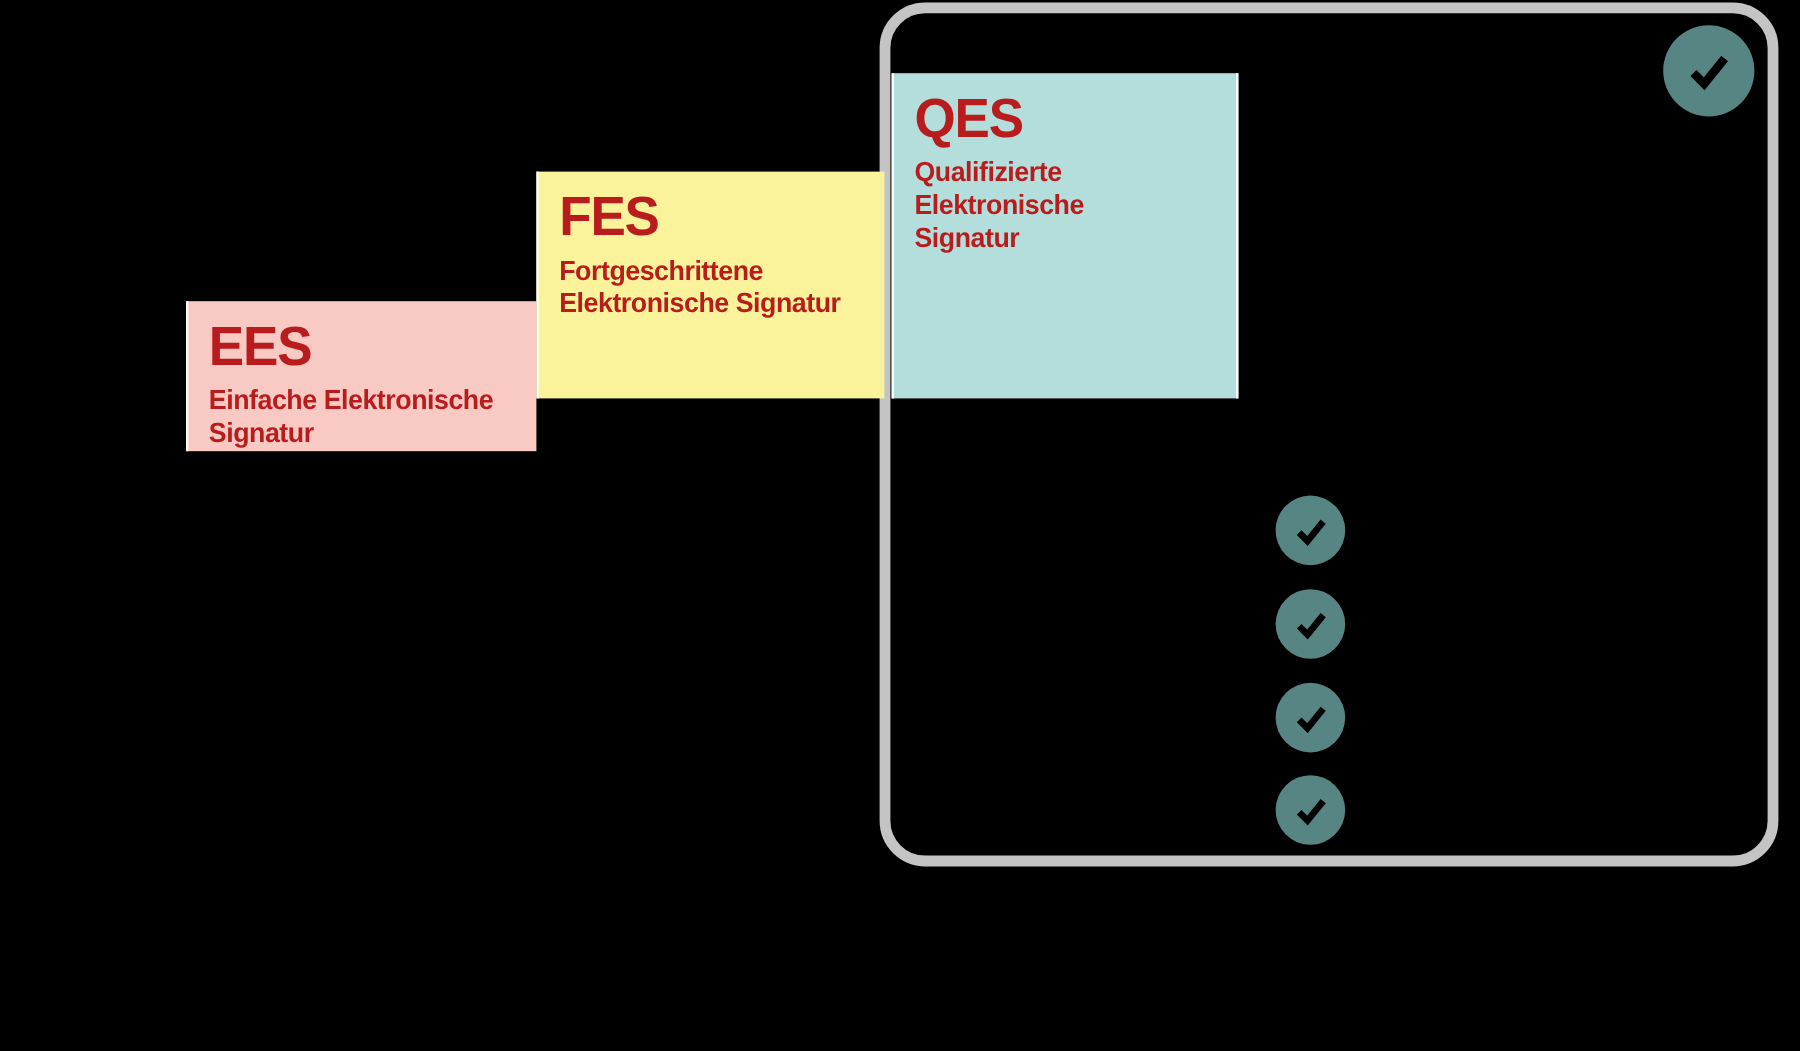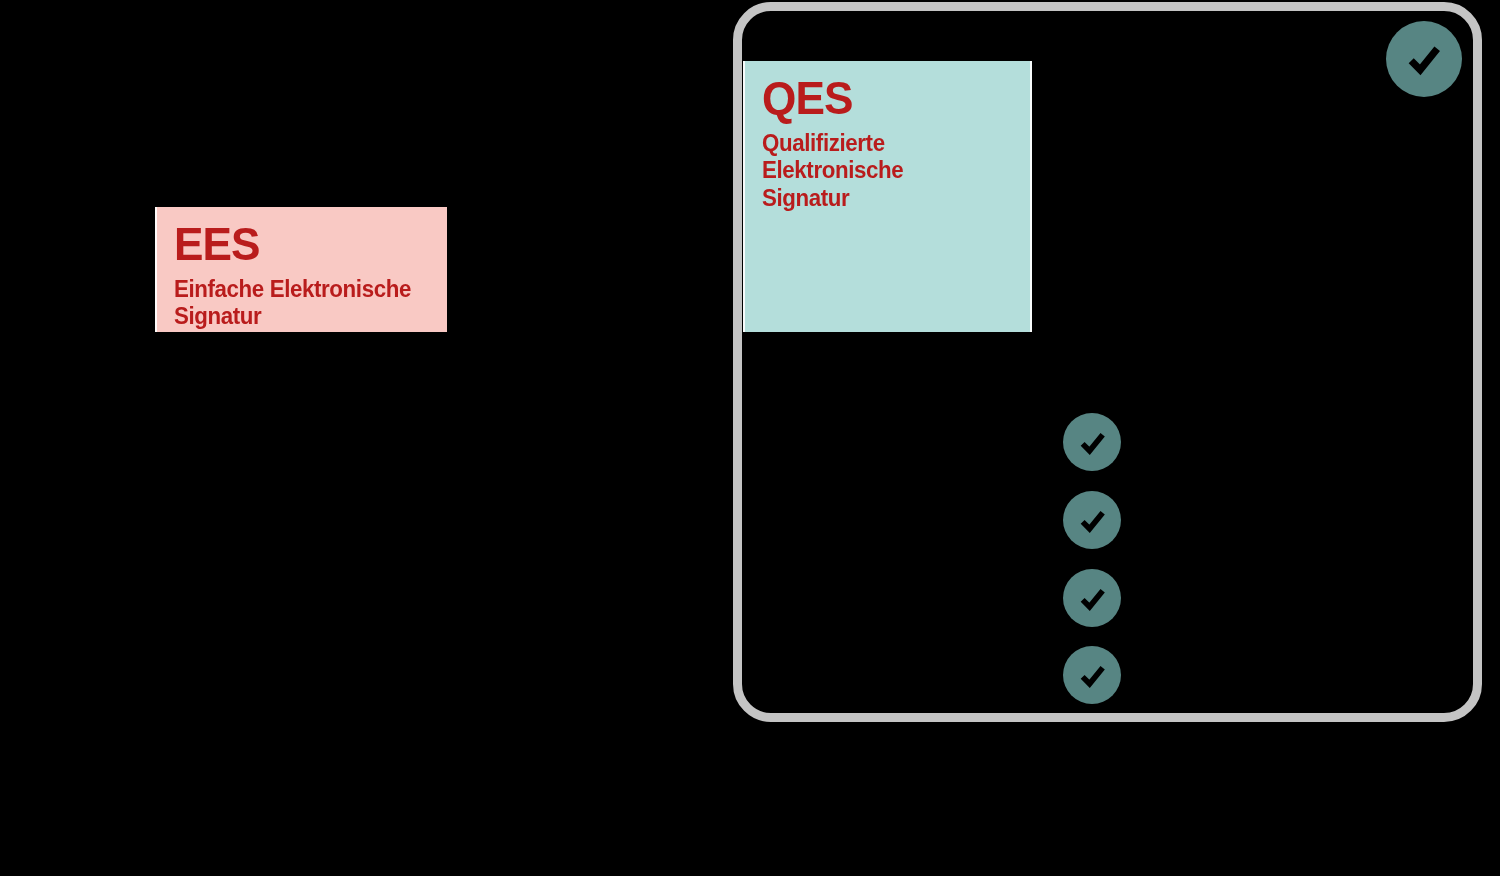--- a/index.html
+++ b/index.html
@@ -84,28 +84,35 @@
     stroke-linejoin: miter;
   }
 </style>
 </head>
 <body>
 
 <div class="stage">
 
   <div class="panel" style="border-color: rgb(196, 196, 196);"></div>
 
-  <section class="step step-ees" style="background-color: rgb(249, 201, 196);">
+  <section class="step step-ees" style="background-color: rgb(249, 201, 196); margin-top: 44px;">
     <h2 class="abbr">EES</h2>
     <p class="name">
       <span class="line">Einfache Elektronische</span>
       <span class="line">Signatur</span>
     </p>
   </section>
 
+  <section class="step step-fes" style="background-color: rgb(250, 243, 155);">
+    <h2 class="abbr">FES</h2>
+    <p class="name">
+      <span class="line">Fortgeschrittene</span>
+      <span class="line">Elektronische Signatur</span>
+    </p>
+  </section>
 
   <section class="step step-qes" style="background-color: rgb(180, 222, 219);">
     <h2 class="abbr">QES</h2>
     <p class="name">
       <span class="line">Qualifizierte Elektronische</span>
       <span class="line">Signatur</span>
     </p>
   </section>
 
   <div class="check-circle badge" style="background-color: rgb(87, 133, 131);">

